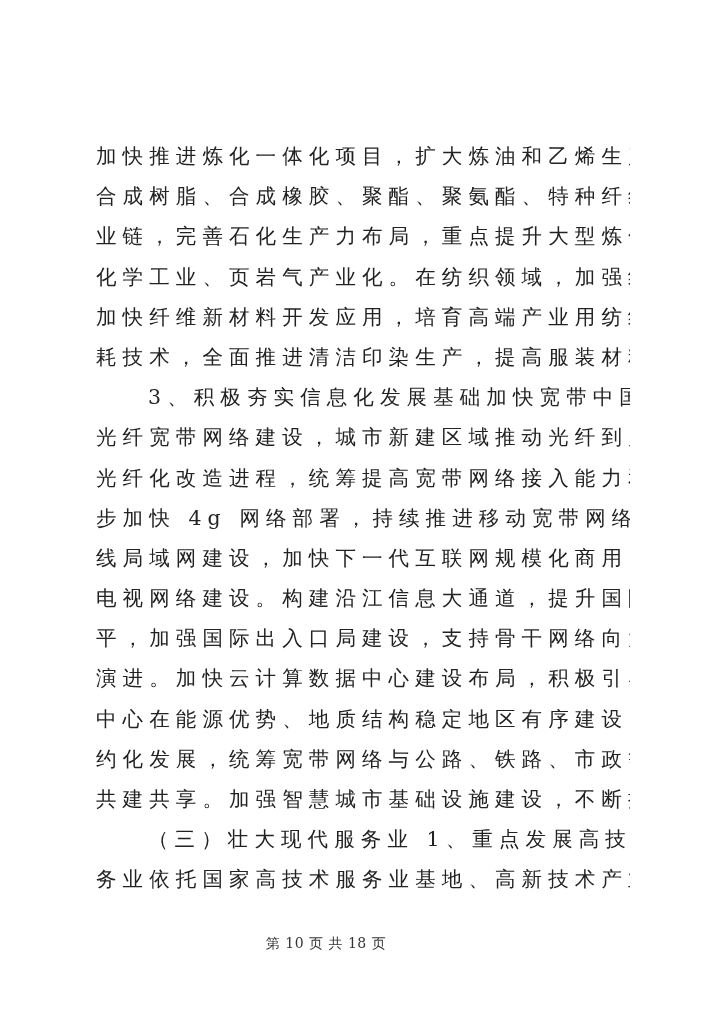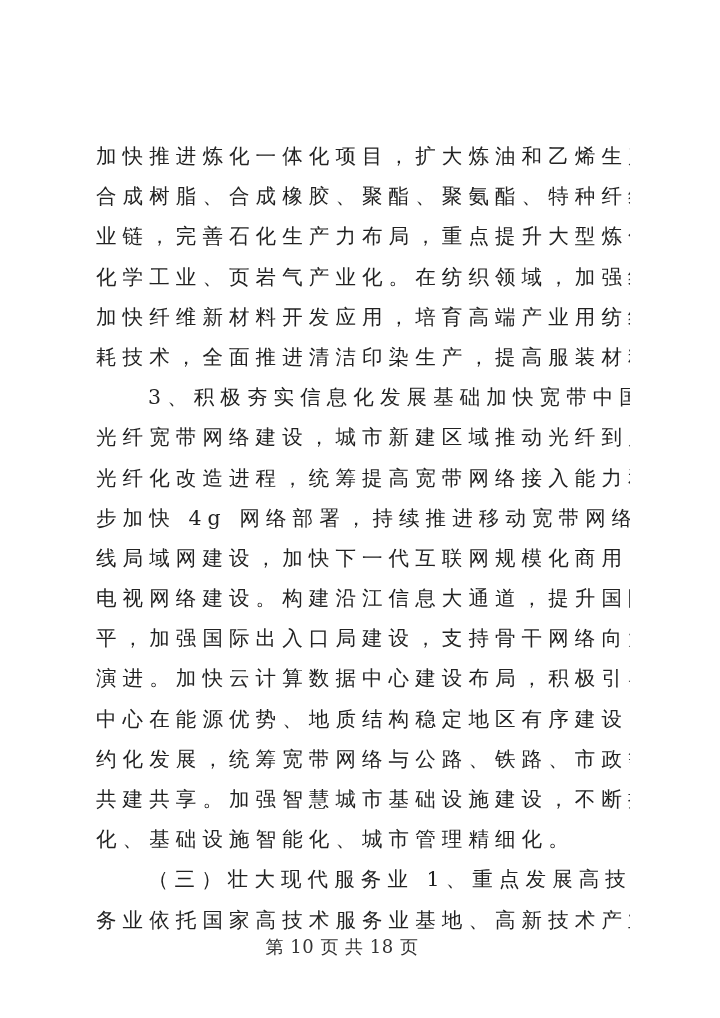--- a/index.html
+++ b/index.html
@@ -19,23 +19,23 @@
     text-justify: inter-character;
   }
   .line {
     display: block; white-space: nowrap; height: 40.2px;
     text-align-last: justify;
     overflow: hidden;
   }
   .line.last { text-align-last: left; }
   .line.indent { padding-left: 52px; }
   .footer {
-    position: absolute; left: 16px; top: 935px; width: 652px; text-align: center;
+    position: absolute; left: 0; top: 935px; width: 652px; text-align: center;
     font-family: "DejaVu Serif", "Liberation Serif", serif;
-    font-size: 18px; color: #333333; letter-spacing: 0.5px;
+    font-size: 14px; color: #333333; letter-spacing: 0.5px;
   }
 </style>
 </head>
 <body>
 
 <div class="page">
   <div class="body-text">
 
     <span class="line">加快推进炼化一体化项目，扩大炼油和乙烯生产能力，延伸发展</span>
     <span class="line">合成树脂、合成橡胶、聚酯、聚氨酯、特种纤维、聚碳酸酯等产</span>
@@ -48,20 +48,19 @@
     <span class="line">光纤宽带网络建设，城市新建区域推动光纤到户，已建区域加快</span>
     <span class="line">光纤化改造进程，统筹提高宽带网络接入能力和普及水平。进一</span>
     <span class="line">步加快 4g 网络部署，持续推进移动宽带网络建设。大力推进无</span>
     <span class="line">线局域网建设，加快下一代互联网规模化商用，推动下一代广播</span>
     <span class="line">电视网络建设。构建沿江信息大通道，提升国际通信互联互通水</span>
     <span class="line">平，加强国际出入口局建设，支持骨干网络向大容量高智能方向</span>
     <span class="line">演进。加快云计算数据中心建设布局，积极引导大型云计算数据</span>
     <span class="line">中心在能源优势、地质结构稳定地区有序建设。推动信息网络集</span>
     <span class="line">约化发展，统筹宽带网络与公路、铁路、市政等公共基础设施的</span>
     <span class="line">共建共享。加强智慧城市基础设施建设，不断提升公共服务便捷</span>
-    <span class="line last">化、基础设施智能化、城市管理精细化。</span>
 
     <span class="line indent">（三）壮大现代服务业 1、重点发展高技术服务业和科技服</span>
     <span class="line">务业依托国家高技术服务业基地、高新技术产业开发区和高新技</span>
   </div>
 
   <div class="footer">第 10 页  共 18 页</div>
 </div>
 
 </body></html>

